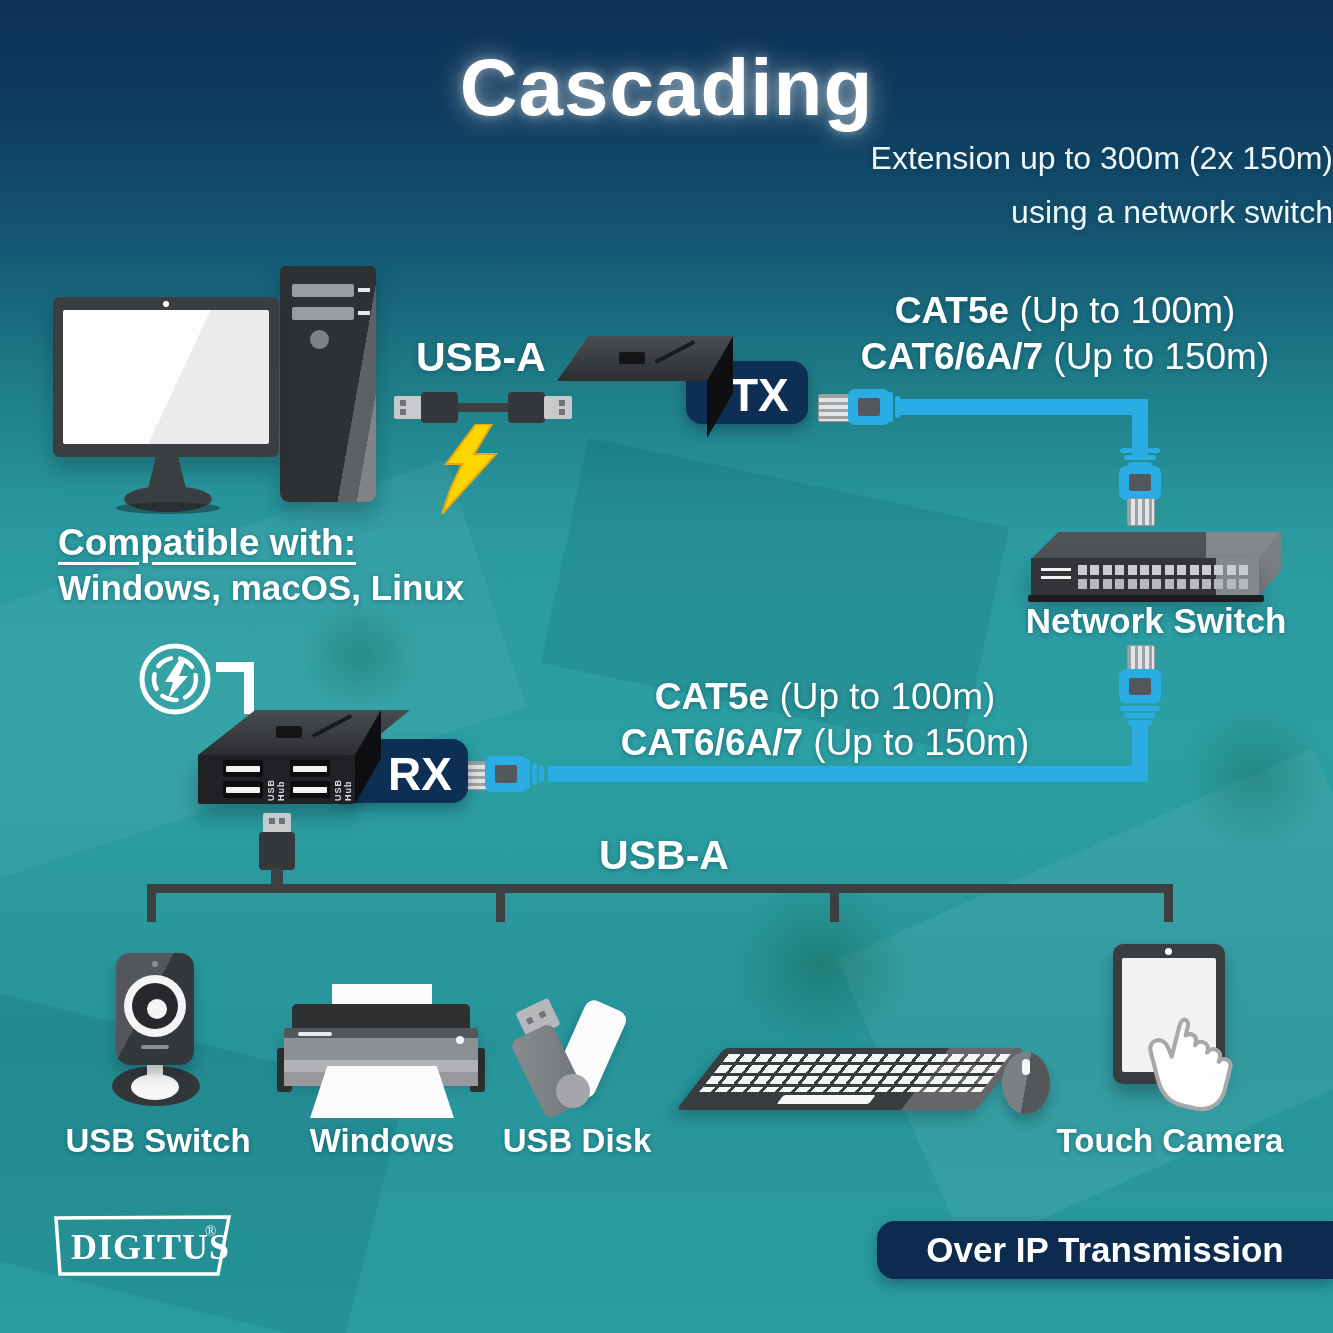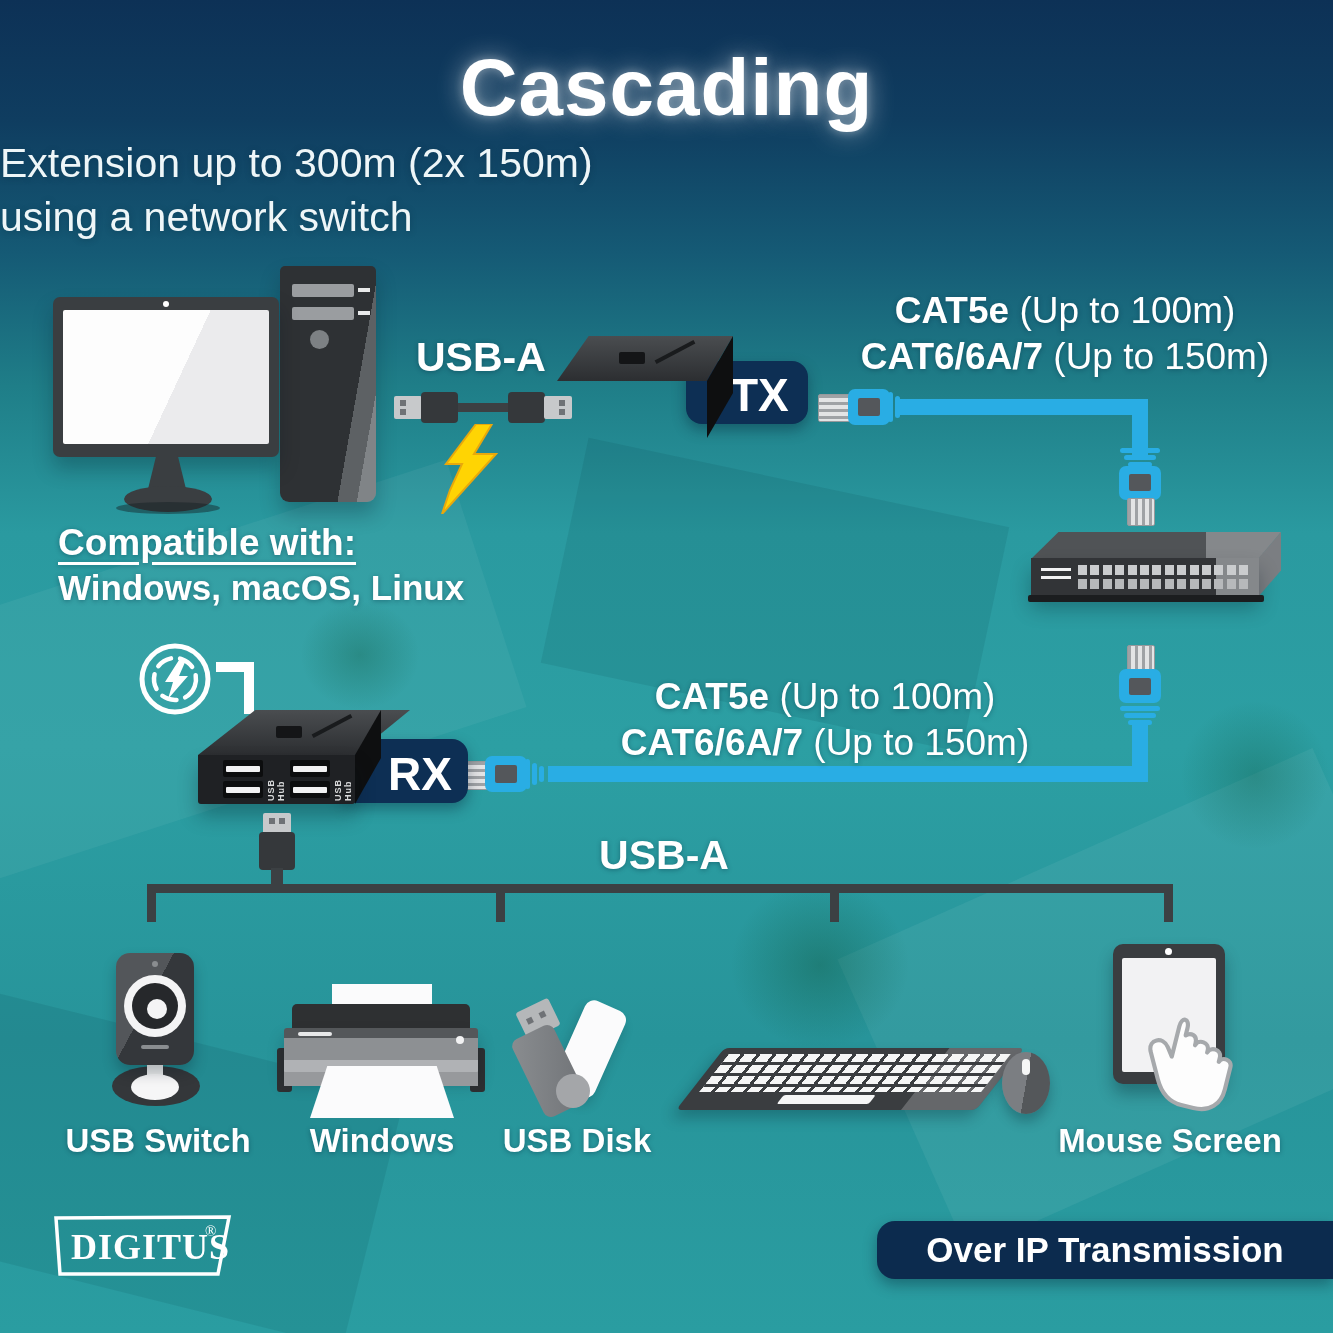--- a/index.html
+++ b/index.html
@@ -4,21 +4,21 @@
 <style>
   html,body{margin:0;padding:0;background:#0d3156;}
   #stage{position:relative;width:1333px;height:1333px;overflow:hidden;
     font-family:"Liberation Sans",sans-serif;color:#fff;
     background:linear-gradient(180deg,#0d3156 0%,#0f3d60 9%,#155a75 19%,#1f7e88 29%,#2a9aa0 40%,#2c9fa3 56%,#27949a 78%,#2a9da1 100%);}
   .abs{position:absolute;}
   .deco{position:absolute;pointer-events:none;}
   
   .title{font-size:80px;font-weight:800;letter-spacing:1px;text-align:center;
     text-shadow:0 0 26px rgba(255,255,255,.55),0 0 10px rgba(255,255,255,.35);}
-  .subtitle{font-size:41px;font-weight:400;text-align:left;color:#eef6f8;text-shadow:0 1px 6px rgba(0,40,60,.35);}
+  .subtitle{font-size:32px;font-weight:400;text-align:right;color:#eef6f8;text-shadow:0 1px 6px rgba(0,40,60,.35);}
   .biglabel{font-size:41px;font-weight:800;text-shadow:0 1px 5px rgba(0,40,60,.4);}
   .catline{font-size:37px;line-height:46px;text-align:center;white-space:nowrap;text-shadow:0 1px 5px rgba(0,40,60,.4);}
   .catline b{font-weight:800;}
   .devlabel{font-size:33px;font-weight:800;text-align:center;white-space:nowrap;text-shadow:0 1px 5px rgba(0,40,60,.4);}
   .badge{background:#0d2f54;border-radius:16px;color:#fff;font-weight:800;box-shadow:0 6px 14px rgba(0,20,40,.35);}
   
   .cable-blue{background:#29ade4;position:absolute;}
   .cable-dark{background:#3c4043;position:absolute;}
   .rj-body{position:absolute;background:#29ade4;border-radius:7px;}
   .rj-win{position:absolute;background:#54575b;border-radius:2px;}
@@ -127,20 +127,21 @@
   <div class="abs" style="left:1031px;top:532px;width:250px;height:27px;background:linear-gradient(90deg,#505356 70%,#85888b 70%);clip-path:polygon(11% 0,100% 0,91% 100%,0 100%);"></div>
   <div class="abs" style="left:1259px;top:532px;width:22px;height:64px;background:#7b7e82;clip-path:polygon(100% 0,100% 60%,0 100%,0 40%);"></div>
   <div class="face-front" style="left:1031px;top:558px;width:228px;height:38px;background:#323437;">
     <div class="abs" style="left:185px;top:0;width:43px;height:38px;background:#85888b;"></div>
     <div class="abs" style="left:10px;top:10px;width:30px;height:3px;background:#f2f2f3;"></div>
     <div class="abs" style="left:10px;top:18px;width:30px;height:3px;background:#f2f2f3;"></div>
     <div class="abs" style="left:47px;top:7px;width:174px;height:10px;background:repeating-linear-gradient(90deg,#caccce 0 9px,transparent 9px 12.4px);"></div>
     <div class="abs" style="left:47px;top:21px;width:174px;height:10px;background:repeating-linear-gradient(90deg,#b7b9bb 0 9px,transparent 9px 12.4px);"></div>
   </div>
   <div class="abs" style="left:1028px;top:595px;width:236px;height:7px;background:#1b1d1f;border-radius:2px;"></div>
+  <div class="abs devlabel" style="left:1016px;top:601px;width:280px;font-size:35px;">Network Switch</div>
 
   <div class="rj-metal-v" style="left:1127px;top:645px;width:26px;height:26px;"></div>
   <div class="rj-body" style="left:1119px;top:669px;width:42px;height:34px;">
     <div class="rj-win" style="left:10px;top:9px;width:22px;height:17px;"></div>
   </div>
   <div class="rj-ridge" style="left:1120px;top:706px;width:40px;height:5px;"></div>
   <div class="rj-ridge" style="left:1124px;top:713px;width:32px;height:5px;"></div>
   <div class="rj-ridge" style="left:1128px;top:720px;width:24px;height:5px;"></div>
   <div class="cable-blue" style="left:1132px;top:724px;width:16px;height:52px;"></div>
   <div class="cable-blue" style="left:548px;top:766px;width:600px;height:16px;"></div>
@@ -253,21 +254,21 @@
     <div class="abs" style="left:52px;top:4px;width:7px;height:7px;border-radius:50%;background:#fff;"></div>
     <div class="abs" style="left:9px;top:14px;width:94px;height:114px;background:#f2f2f3;border-radius:2px;"></div>
   </div>
   <svg class="abs" style="left:1138px;top:988px;" width="105" height="125" viewBox="0 0 100 120">
     <path d="M34 40 L34 70 L28 62 C21 53 8 59 13 70 L26 94 C33 107 42 113 54 113 L66 113 C82 113 91 103 91 88 L91 66 C91 59 81 58 79 64 L79 60 C79 52 68 51 66 58 L66 56 C66 48 55 47 53 54 L53 52 C53 44 46 43 42 47 L42 40 C42 30 34 30 34 40 Z" transform="rotate(14 50 60)" fill="#fdfdfd" stroke="#a6a9ac" stroke-width="4" stroke-linejoin="round"></path>
   </svg>
 
   <div class="abs devlabel" style="left:38px;top:1122px;width:240px;">USB Switch</div>
   <div class="abs devlabel" style="left:302px;top:1122px;width:160px;">Windows</div>
   <div class="abs devlabel" style="left:497px;top:1122px;width:160px;">USB Disk</div>
-  <div class="abs devlabel" style="left:1050px;top:1122px;width:240px;">Mouse Screen</div>
+  <div class="abs devlabel" style="left:1050px;top:1122px;width:240px;">Touch Camera</div>
 
   <svg class="abs" style="left:53px;top:1214px;" width="184" height="64" viewBox="0 0 184 64">
     <polygon points="3,4 176,3 165,60 7,60" fill="none" stroke="#fff" stroke-width="3.5"></polygon>
     <text x="18" y="45" style="font-family:'Liberation Serif',serif;font-weight:700;font-size:36px;fill:#fff;letter-spacing:1px;">DIGITUS</text>
     <text x="152" y="22" style="font-family:'Liberation Serif',serif;font-size:15px;fill:#fff;">®</text>
   </svg>
 
   <div class="abs" style="left:877px;top:1221px;width:456px;height:58px;background:#0c2b4e;border-radius:18px 0 0 18px;box-shadow:0 6px 14px rgba(0,20,40,.35);">
     <div style="position:absolute;left:0;top:9px;width:100%;text-align:center;font-size:35px;font-weight:800;color:#fff;">Over IP Transmission</div>
   </div>

